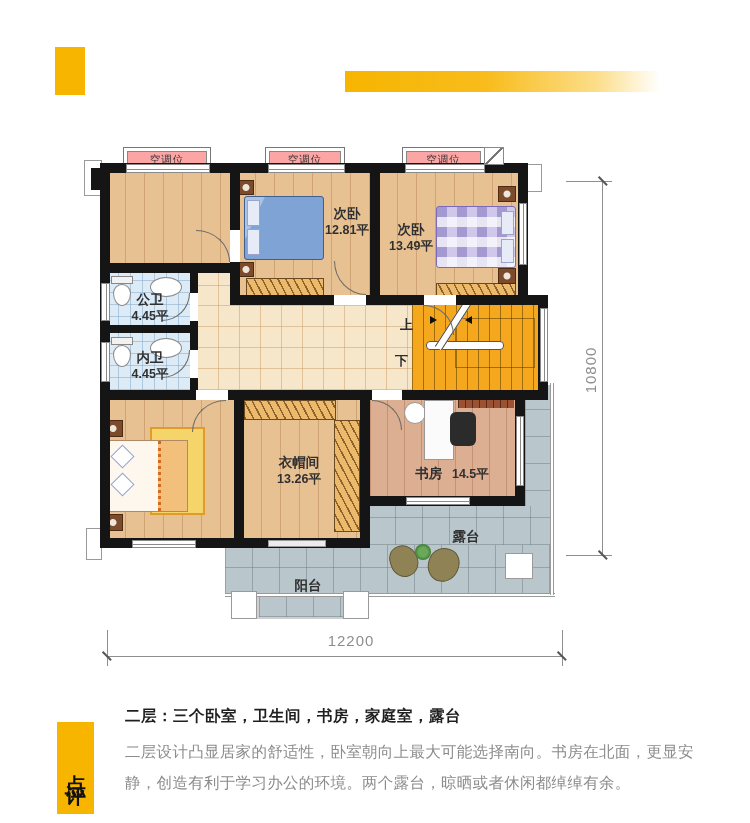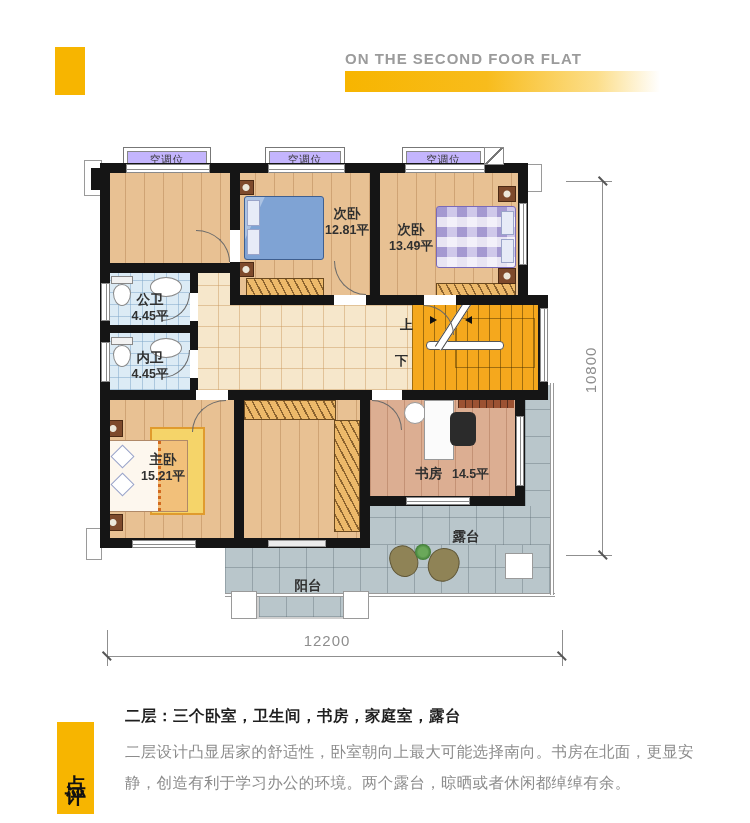--- a/index.html
+++ b/index.html
@@ -36,21 +36,21 @@
           background-image:repeating-linear-gradient(62deg,rgba(75,42,8,.6) 0 1.5px,transparent 1.5px 7px); z-index:12;}
 
   .window { background:#fff; border:1px solid #8a8a8a; z-index:35; }
   .win-h::before { content:""; position:absolute; left:0; right:0; top:50%; height:1px; background:#8a8a8a; }
   .win-v::before { content:""; position:absolute; top:0; bottom:0; left:50%; width:1px; background:#8a8a8a; }
   .sill { background:#ececec; border:1px solid #9a9a9a; z-index:35; }
   .gap { background:#fff; z-index:32; }
   .door-arc { border:0 solid #6a6a6a; z-index:36; }
   .step { background:#fff; border:1px solid #9a9a9a; z-index:2; }
 
-  .ac-box { background:#c4b5fd; border:1px solid #777; z-index:8;
+  .ac-box { background:#fca5a5; border:1px solid #777; z-index:8;
             box-shadow:inset 0 0 0 3px #fff, inset 0 0 0 4px #888;
             display:flex; align-items:center; justify-content:center;
             font-size:10.5px; color:#333; letter-spacing:1px; }
 
   .rlabel { text-align:center; font-weight:700; color:#303030; font-size:13.5px; line-height:16px; z-index:40; }
   .rarea  { font-weight:700; font-size:12.5px; }
   .small-cn { font-weight:700; color:#2d2d2d; font-size:13px; z-index:40; }
 
   .nightstand { background:#7e4a2c; border:1px solid #4c2a14; z-index:14;
                 background-image:radial-gradient(circle at 50% 50%, #ece7da 0 3px, transparent 4px); }
@@ -70,21 +70,20 @@
                 writing-mode:vertical-rl; font-size:21px; font-weight:700; color:#111; letter-spacing:10px; }
   .review-heading { font-size:15.5px; font-weight:700; color:#1f1f1f; letter-spacing:.5px; }
   .review-body { font-size:15.5px; color:#8c8c8c; line-height:31px; letter-spacing:.3px; }
 </style>
 </head>
 <body>
 
 <div class="page">
 
   <div class="abs accent-block" style="left:55px;top:47px;width:30px;height:48px"></div>
-  <div class="abs sub-title" style="left:345px;top:50px">ON THE SECOND FOOR FLAT</div>
   <div class="abs grad-bar" style="left:345px;top:71px;width:315px;height:21px"></div>
 
   <div class="abs step" style="left:84px;top:160px;width:18px;height:36px"></div>
   <div class="abs step" style="left:526px;top:164px;width:16px;height:28px"></div>
   <div class="abs step" style="left:86px;top:528px;width:16px;height:32px"></div>
 
   <div class="abs wood" style="left:106px;top:171px;width:128px;height:98px"></div>
   <div class="abs wood" style="left:236px;top:171px;width:140px;height:128px"></div>
   <div class="abs wood" style="left:378px;top:171px;width:144px;height:128px"></div>
   <div class="abs bath-tile" style="left:106px;top:273px;width:91px;height:56px"></div>
@@ -223,23 +222,23 @@
     <div class="rarea">13.49平</div>
   </div>
   <div class="abs rlabel" style="left:110px;top:292px;width:80px">
     <div>公卫</div>
     <div class="rarea">4.45平</div>
   </div>
   <div class="abs rlabel" style="left:110px;top:350px;width:80px">
     <div>内卫</div>
     <div class="rarea">4.45平</div>
   </div>
-  <div class="abs rlabel" style="left:118px;top:452px;width:90px">
-    <div>主卧</div>
-    <div class="rarea">15.21平</div>
+  <div class="abs rlabel" style="left:247px;top:455px;width:104px">
+    <div>衣帽间</div>
+    <div class="rarea">13.26平</div>
   </div>
   <div class="abs rlabel" style="left:396px;top:466px;width:112px">
     <span>书房</span>
     <span class="rarea" style="margin-left:6px">14.5平</span>
   </div>
   <div class="abs rlabel" style="left:446px;top:529px;width:40px">
     <span>露台</span>
   </div>
   <div class="abs rlabel" style="left:286px;top:578px;width:44px">
     <span>阳台</span>
@@ -250,19 +249,19 @@
   <div class="abs dim-line" style="left:602px;top:181px;width:1px;height:375px"></div>
   <div class="abs tick" style="left:597px;top:180px"></div>
   <div class="abs tick" style="left:597px;top:554px"></div>
   <div class="abs dim-text" style="left:560px;top:362px;width:60px;height:16px;transform:rotate(-90deg)">10800</div>
 
   <div class="abs dim-line" style="left:107px;top:630px;width:1px;height:36px"></div>
   <div class="abs dim-line" style="left:562px;top:630px;width:1px;height:36px"></div>
   <div class="abs dim-line" style="left:107px;top:656px;width:456px;height:1px"></div>
   <div class="abs tick" style="left:101px;top:655px"></div>
   <div class="abs tick" style="left:556px;top:655px"></div>
-  <div class="abs dim-text" style="left:292px;top:632px;width:70px">12200</div>
+  <div class="abs dim-text" style="left:316px;top:632px;width:70px">12200</div>
 
   <div class="abs review-tab" style="left:57px;top:722px;width:37px;height:92px">点评</div>
   <div class="abs review-body" style="left:125px;top:736px;width:580px">二层设计凸显居家的舒适性，卧室朝向上最大可能选择南向。书房在北面，更显安静，创造有利于学习办公的环境。两个露台，晾晒或者休闲都绰绰有余。</div>
   <div class="abs review-heading" style="left:125px;top:706px;width:590px">二层：三个卧室，卫生间，书房，家庭室，露台</div>
 
 </div>
 
 </body></html>

